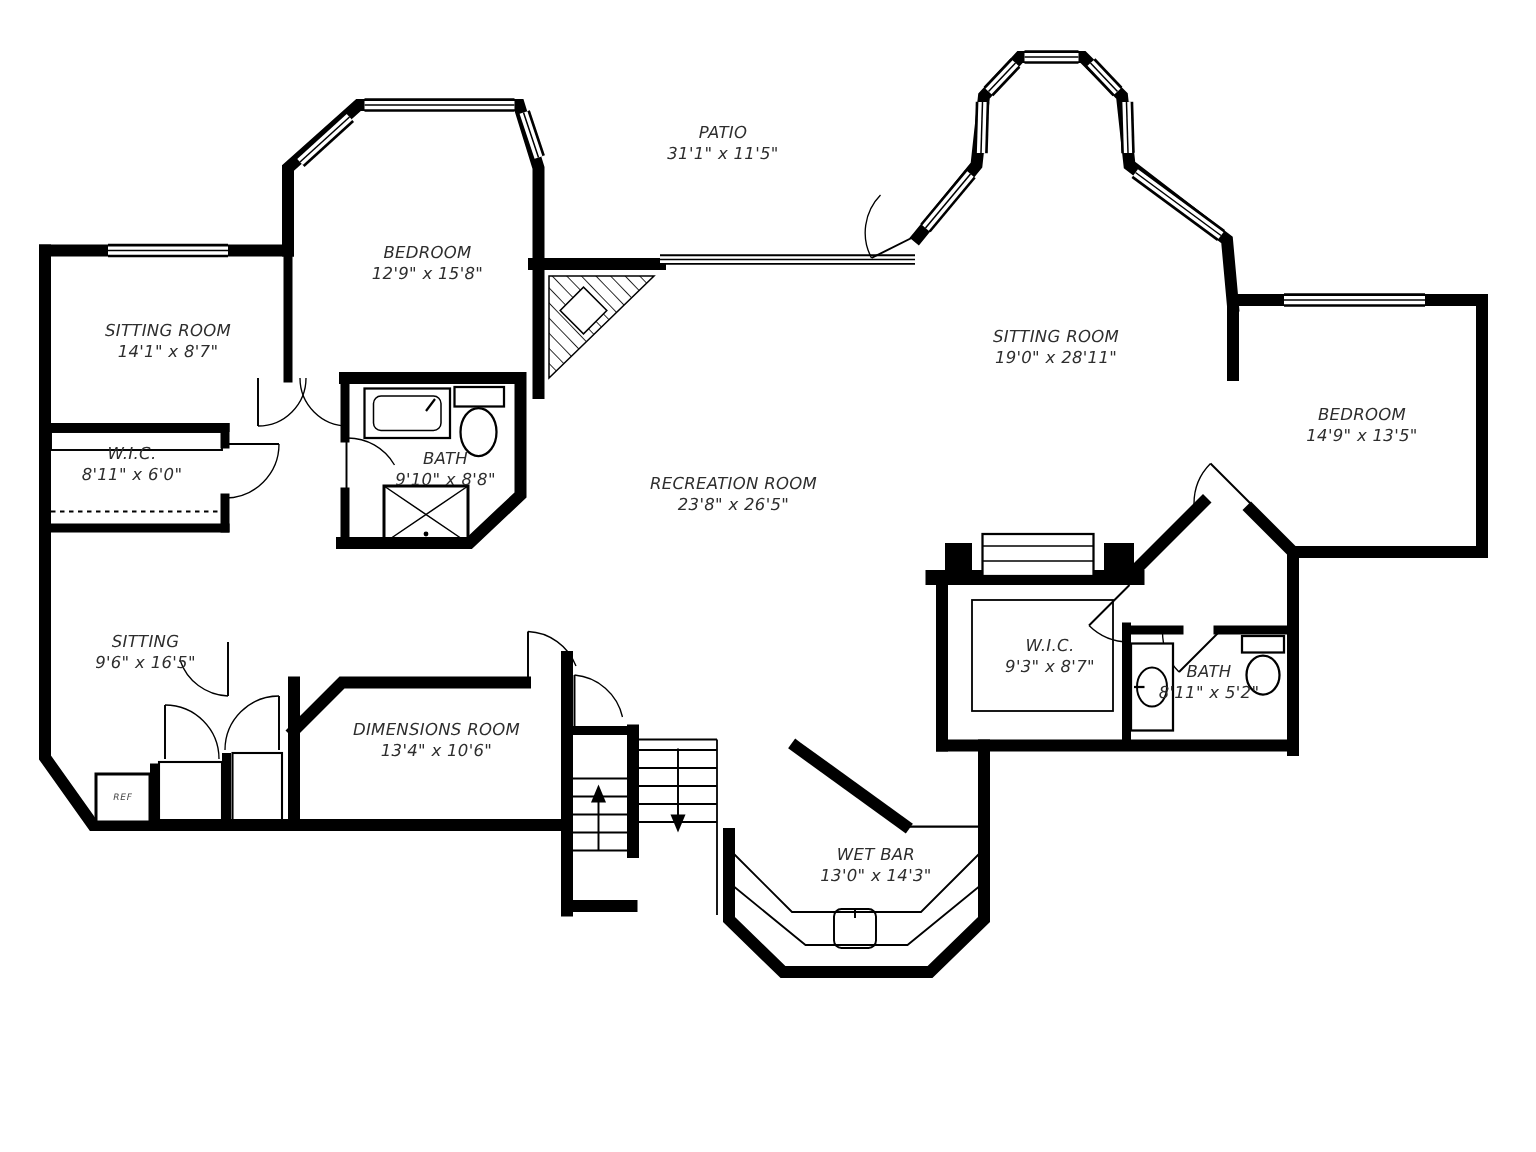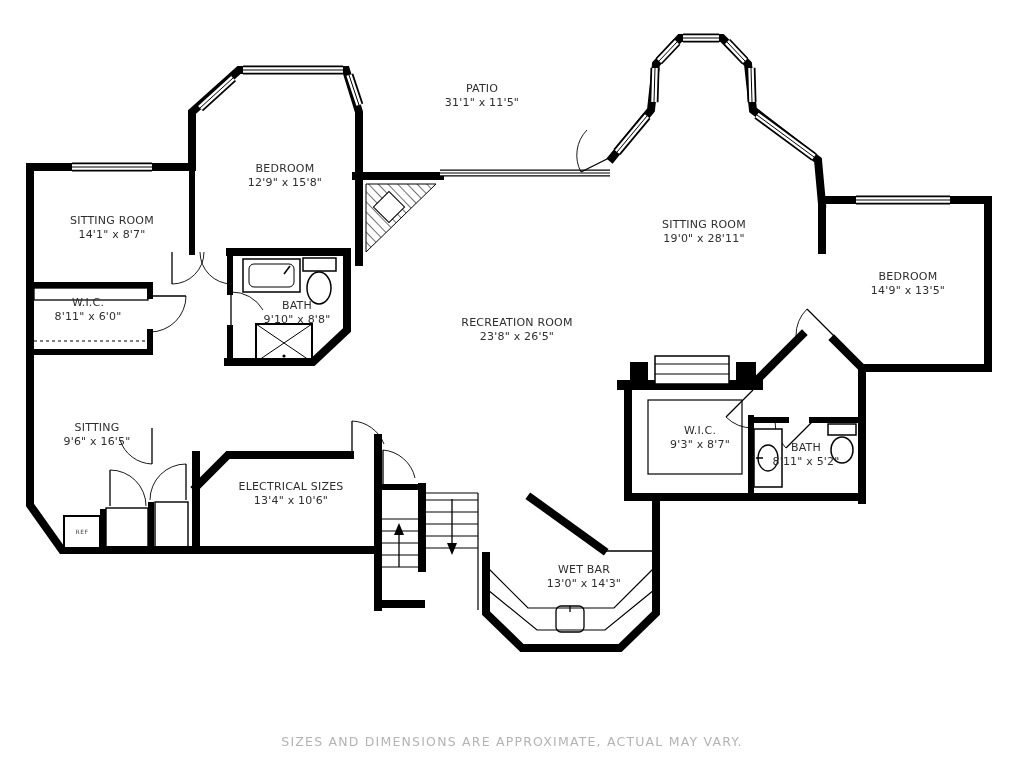--- a/index.html
+++ b/index.html
@@ -1,17 +1,17 @@
 <!DOCTYPE html>
 <html><head>
 <meta charset="utf-8">
 <style>
   html,body{margin:0;padding:0;background:#fff;}
   .plan{position:relative;width:1024px;height:768px;background:#fff;overflow:hidden;
-        font-family:"DejaVu Sans","Liberation Sans",sans-serif;}
+        font-family:"DejaVu Sans","Liberation Sans",sans-serif;font-style:italic;}
   .plan svg{position:absolute;left:0;top:0;}
   .lbl{position:absolute;transform:translateX(-50%);text-align:center;
        font-size:11px;line-height:14px;color:#2e2e2e;white-space:nowrap;letter-spacing:.2px;}
   .lbl span{display:block;}
   .lbl-ref{position:absolute;transform:translateX(-50%);font-size:6px;color:#444;letter-spacing:.5px;}
   .disclaimer{position:absolute;left:512px;top:734px;transform:translateX(-50%);
        font-size:12.5px;color:#b3b3b3;letter-spacing:1.2px;white-space:nowrap;}
 </style>
 </head>
 <body>
@@ -260,49 +260,48 @@
       <span>14'1" x 8'7"</span>
     </div>
   <div class="lbl" style="left:88px;top:296px">
       <span>W.I.C.</span>
       <span>8'11" x 6'0"</span>
     </div>
   <div class="lbl" style="left:297px;top:299px">
       <span>BATH</span>
       <span>9'10" x 8'8"</span>
     </div>
-  <div class="lbl" style="left:517px;top:316px">
+  <div class="lbl" style="left:489px;top:316px">
       <span>RECREATION ROOM</span>
       <span>23'8" x 26'5"</span>
     </div>
   <div class="lbl" style="left:704px;top:218px">
       <span>SITTING ROOM</span>
       <span>19'0" x 28'11"</span>
     </div>
   <div class="lbl" style="left:908px;top:270px">
       <span>BEDROOM</span>
       <span>14'9" x 13'5"</span>
     </div>
   <div class="lbl" style="left:97px;top:421px">
       <span>SITTING</span>
       <span>9'6" x 16'5"</span>
     </div>
   <div class="lbl" style="left:291px;top:480px">
-      <span>ELECTRICAL SIZES</span>
+      <span>DIMENSIONS ROOM</span>
       <span>13'4" x 10'6"</span>
     </div>
   <div class="lbl" style="left:700px;top:424px">
       <span>W.I.C.</span>
       <span>9'3" x 8'7"</span>
     </div>
   <div class="lbl" style="left:806px;top:441px">
       <span>BATH</span>
       <span>8'11" x 5'2"</span>
     </div>
   <div class="lbl" style="left:584px;top:563px">
       <span>WET BAR</span>
       <span>13'0" x 14'3"</span>
     </div>
 
   <div class="lbl-ref" style="left:82px;top:528px">REF</div>
 
-  <div class="disclaimer">SIZES AND DIMENSIONS ARE APPROXIMATE, ACTUAL MAY VARY.</div>
 </div>
 
 </body></html>

